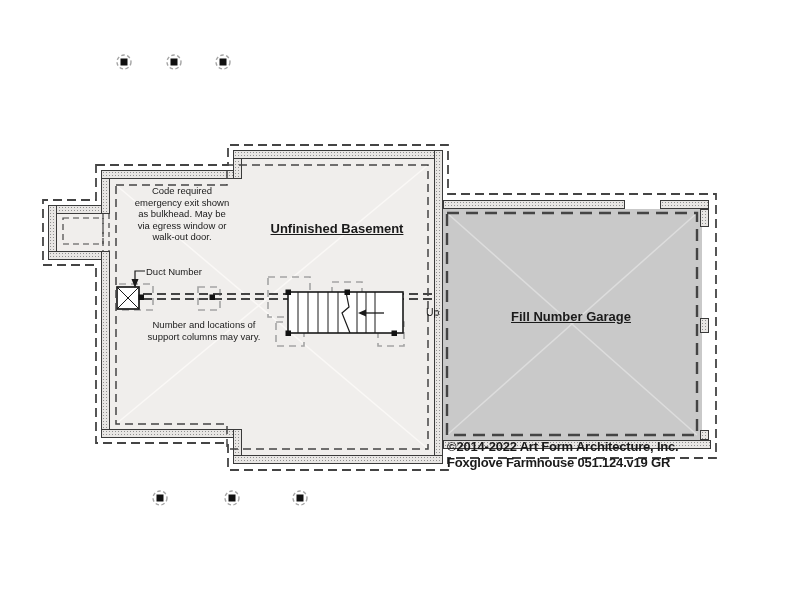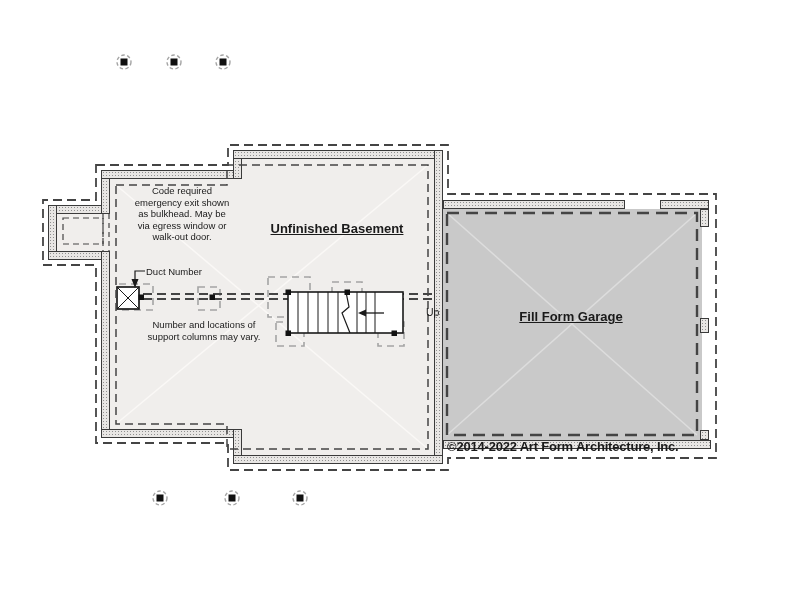--- a/index.html
+++ b/index.html
@@ -161,17 +161,18 @@
 
   <div class="txt roomlabel center" style="left:252px;top:221px;width:170px;">Unfinished Basement</div>
 
   <div class="txt small" style="left:146px;top:266px;">Duct Number</div>
 
   <div class="txt small center" style="left:128px;top:319px;width:152px;">Number and locations of
 support columns may vary.</div>
 
   <div class="txt uplabel" style="left:386px;top:306px;margin-left:40px;">Up</div>
 
-  <div class="txt roomlabel center" style="left:481px;top:309px;width:180px;">Fill Form Garage</div>
+  <div class="txt roomlabel center" style="left:481px;top:309px;width:180px;">Fill Number Garage</div>
 
   <div class="txt copyright" style="left:447px;top:401px;">©2014-2022 Art Form Architecture, Inc.</div>
+  <div class="txt copyright" style="left:447px;top:417px;">Foxglove Farmhouse 051.124.v19 GR</div>
 
 </div>
 
 </body></html>

